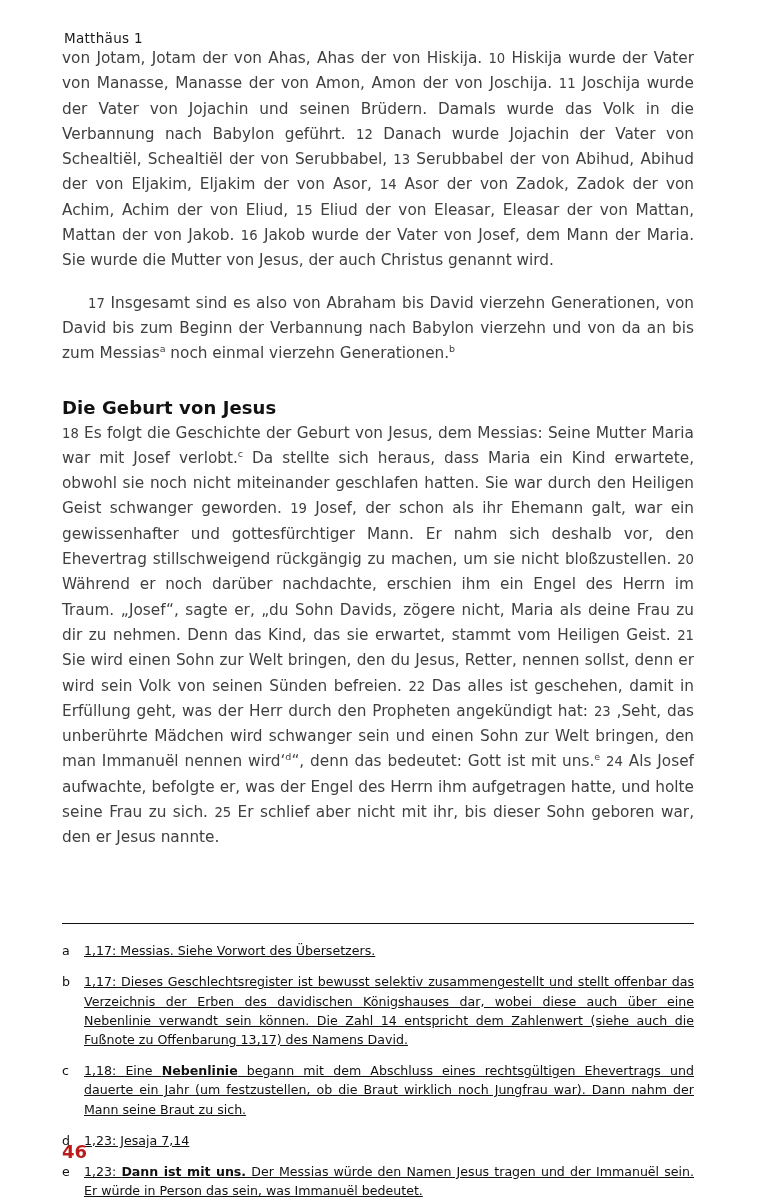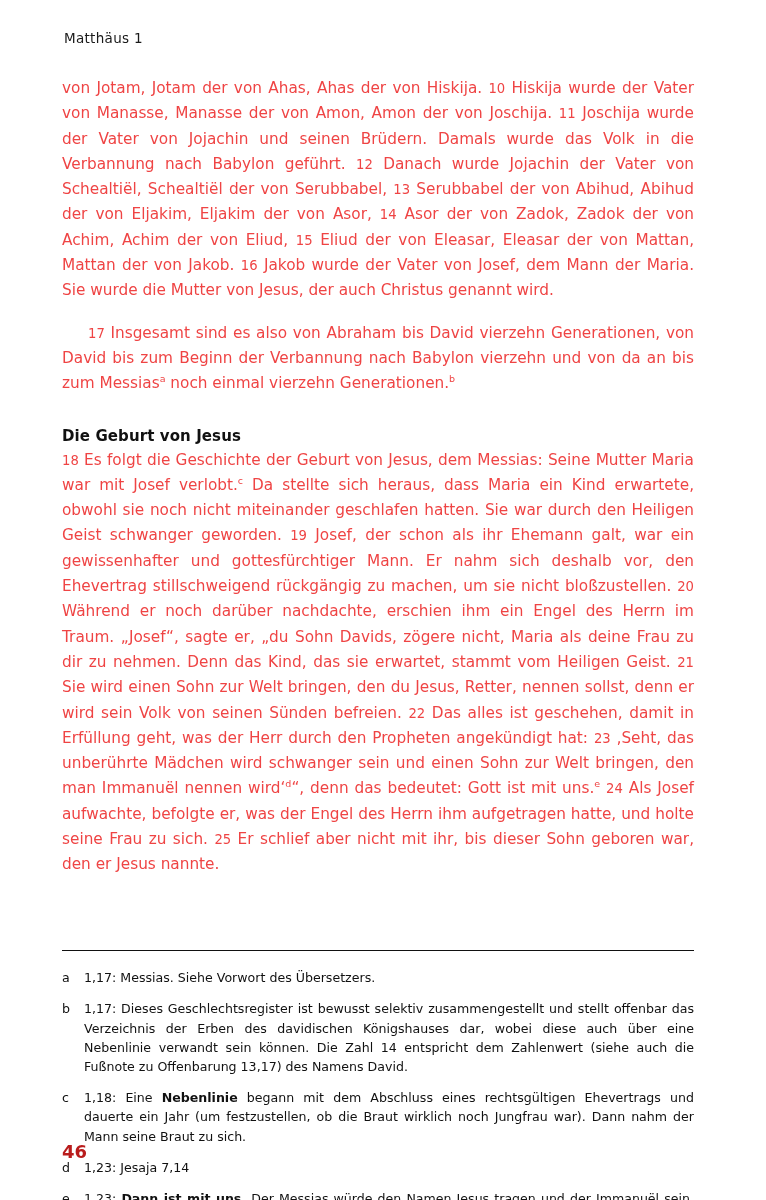--- a/index.html
+++ b/index.html
@@ -21,50 +21,49 @@
     top: 0;
     width: 766px;
     height: 1200px;
     box-sizing: border-box;
     padding: 30px 70px 0 62px;
   }
   .running-head {
     font-size: 13.5px;
     letter-spacing: 0.3px;
     color: #1a1a1a;
-    margin-bottom: 30px;
     padding-left: 2px;
   }
   .body-col {
     width: 632px;
   }
   p.scripture {
     margin: 0;
     font-size: 15.3px;
     line-height: 25.3px;
     text-align: justify;
     text-justify: inter-word;
     hyphens: manual;
-    color: #ef4444;
+    color: #404040;
   }
   p.scripture.indent {
     text-indent: 26px;
     margin-top: 17px;
   }
   .vnum {
     font-size: 13.2px;
     vertical-align: 0;
   }
   sup.fn {
     font-size: 9.5px;
     vertical-align: super;
     line-height: 0;
   }
   h2.section {
-    font-size: 15px;
+    font-size: 18px;
     font-weight: bold;
     margin: 30px 0 3px 0;
     color: #111111;
     letter-spacing: 0.1px;
   }
   .notes-rule {
     width: 632px;
     height: 1.6px;
     background: #111111;
     margin-top: 72px;
@@ -80,20 +79,21 @@
     margin-bottom: 12px;
     color: #111111;
   }
   .note .marker {
     width: 22px;
     flex: 0 0 22px;
   }
   .note .note-text {
     flex: 1 1 auto;
     text-align: justify;
+    text-decoration: underline;
   }
   .note b {
     font-weight: bold;
   }
   .folio {
     position: absolute;
     left: 62px;
     bottom: 38px;
     font-size: 18px;
     font-weight: bold;

